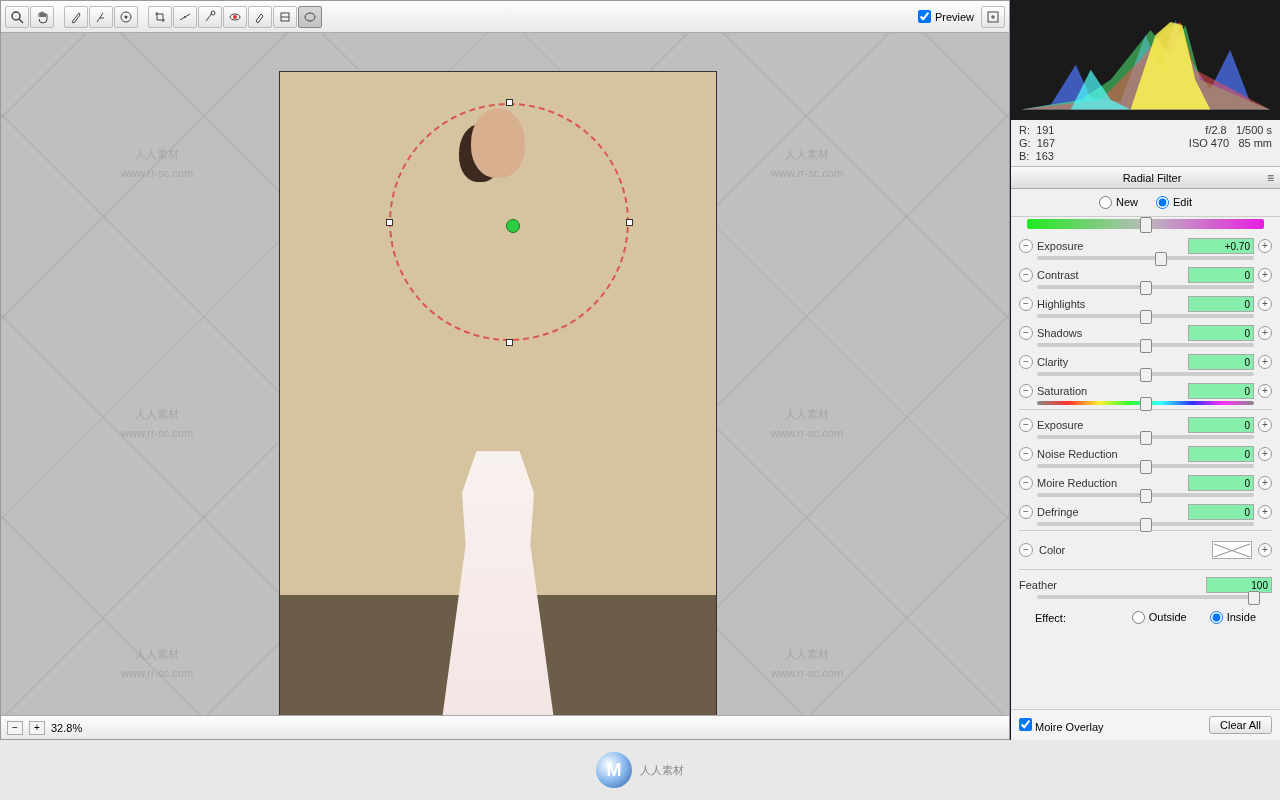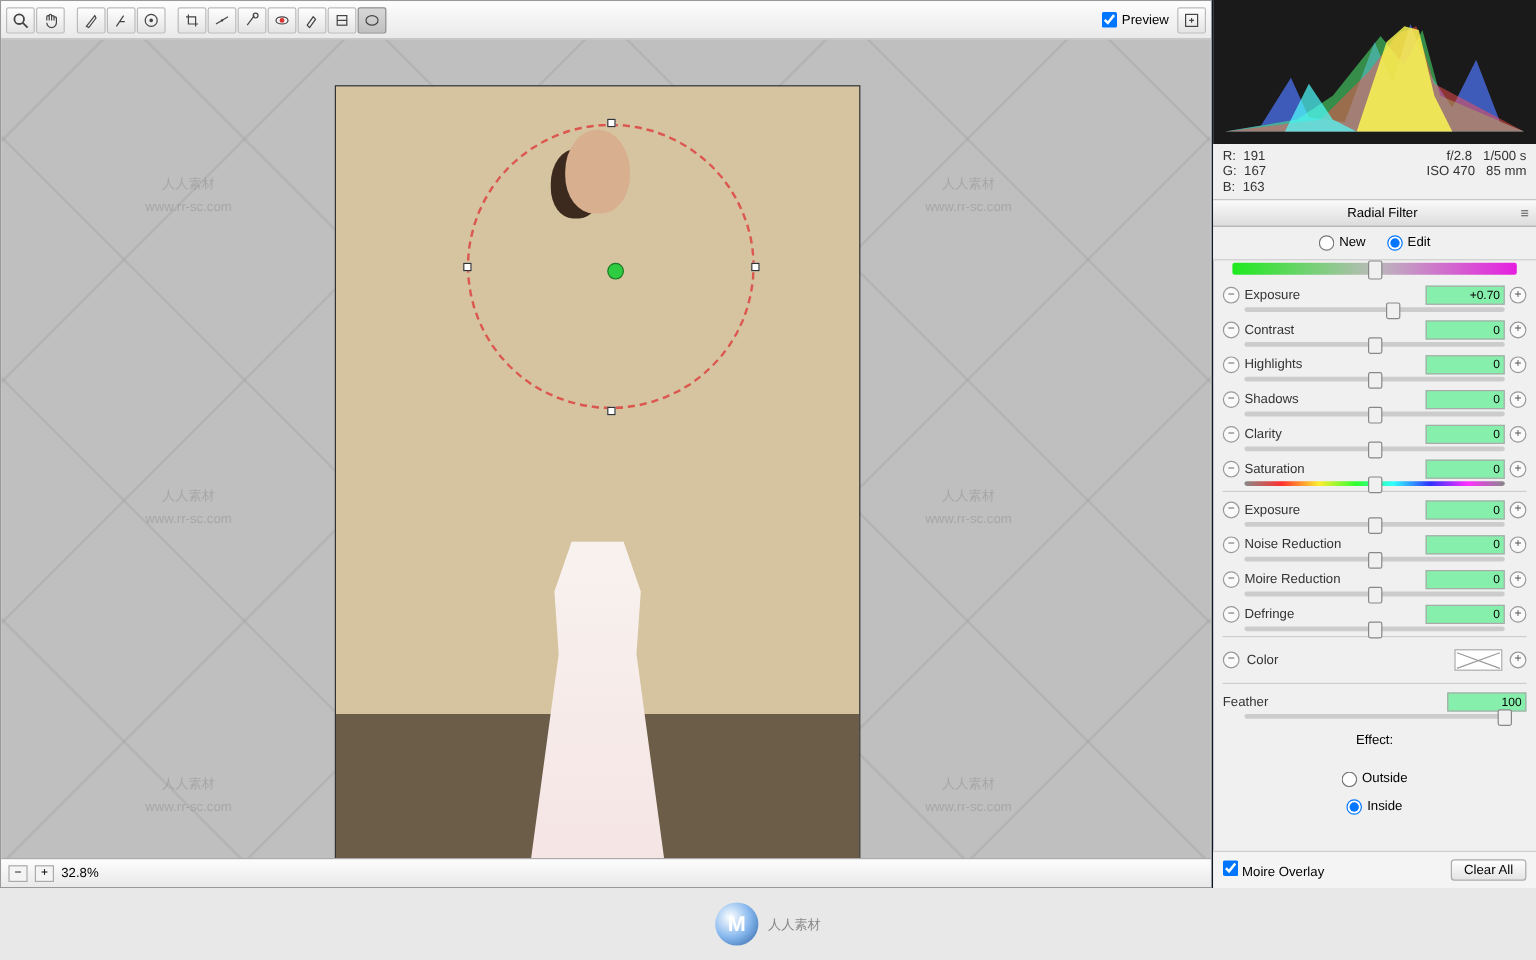--- a/index.html
+++ b/index.html
@@ -41,21 +41,21 @@
 .slider-label { flex: 1; color: #333; }
 .slider-val { width: 66px; height: 16px; border: 1px solid #aaa; background: #86efac; text-align: right; padding: 0 3px; font-size: 10px; margin-left: 27px; }
 .slider-track { margin: 2px 18px 4px 18px; height: 4px; background: #ccc; border-radius: 2px; position: relative; }
 .slider-track::after { content: ""; position: absolute; top: -4px; width: 10px; height: 12px; background: #f0f0f0; border: 1px solid #888; border-radius: 2px; transform: translateX(-50%); }
 .slider-track.gradient { background: linear-gradient(to right, #888, #ff3030, #ffee30, #30ff30, #30ffff, #3030ff, #ff30ff, #888); }
 .color-row { padding: 6px 8px; display: flex; align-items: center; gap: 6px; }
 .color-swatch { width: 40px; height: 18px; border: 1px solid #aaa; background: #fff; position: relative; }
 .color-swatch::before, .color-swatch::after { content: ""; position: absolute; background: #999; }
 .color-swatch::before { width: 100%; height: 1px; top: 50%; left: 0; transform: rotate(20deg); }
 .color-swatch::after { width: 100%; height: 1px; top: 50%; left: 0; transform: rotate(-20deg); }
-.effect-row { padding: 8px 8px; display: flex; align-items: center; gap: 10px; flex-direction: column; }
+.effect-row { padding: 8px 24px; display: flex; align-items: center; gap: 23px; }
 .divider { height: 1px; background: #ccc; margin: 4px 8px; }
 .bottom-row { padding: 6px 8px; display: flex; align-items: center; justify-content: space-between; border-top: 1px solid #ccc; background: #f4f4f4; }
 .clear-btn { padding: 2px 10px; border: 1px solid #aaa; background: linear-gradient(#fefefe,#e4e4e4); border-radius: 3px; cursor: pointer; }
 .watermark { position: absolute; color: rgba(120,120,120,0.35); font-size: 16px; text-align: center; line-height: 1.2; pointer-events: none; }
 .diag-bg { position: absolute; inset: 0; background-image: repeating-linear-gradient(45deg, transparent 0, transparent 140px, rgba(150,150,150,0.25) 140px, rgba(150,150,150,0.25) 142px), repeating-linear-gradient(-45deg, transparent 0, transparent 140px, rgba(150,150,150,0.25) 140px, rgba(150,150,150,0.25) 142px); pointer-events: none; }
 .footer-logo { height: 60px; background: #e8e8e8; display: flex; align-items: center; justify-content: center; gap: 8px; color: #888; font-size: 24px; }
 .footer-logo .circle { width: 36px; height: 36px; border-radius: 50%; background: radial-gradient(circle at 35% 35%, #fff, #87b8ee, #2a5fa0); display: flex; align-items: center; justify-content: center; color: #fff; font-weight: bold; font-size: 18px; }
 svg { display: block; }
 </style>
 <style>.slider-track::after{left:var(--pos,50%);}</style></head>

